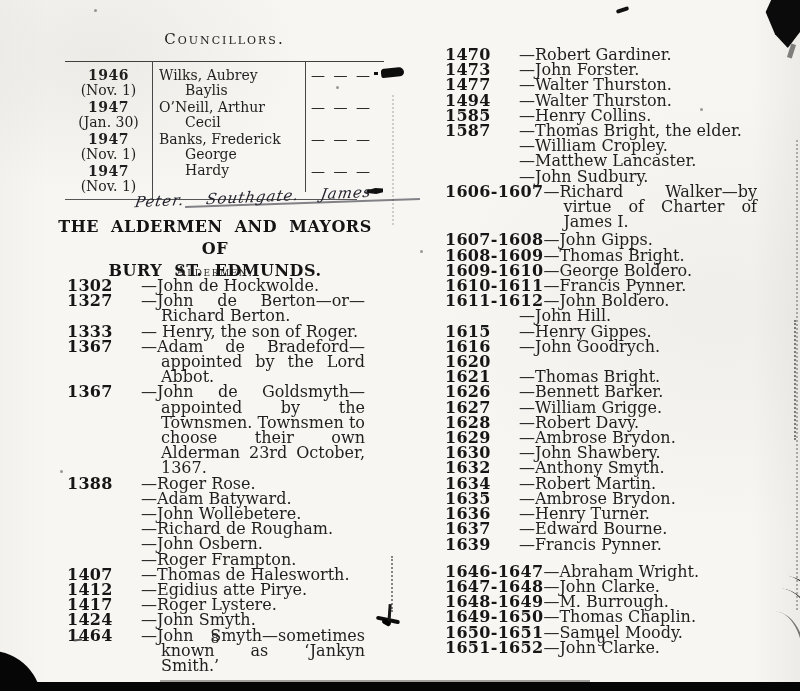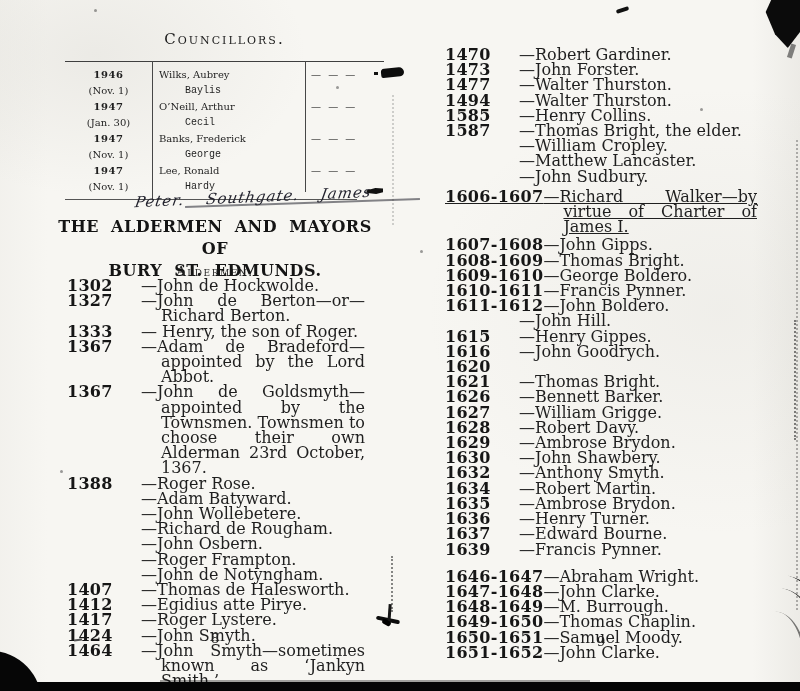--- a/index.html
+++ b/index.html
@@ -25,27 +25,27 @@
   }
   
   .ctable{position:absolute;top:31px;left:0;width:319px;height:139px;}
   .rule{position:absolute;background:#3f3f3f;height:1px;}
   .rule-top{top:0;left:0;width:319px;}
   .rule-bottom{bottom:0;left:0;width:292px;background:#555;}
   .vrule{position:absolute;width:1px;background:#474747;top:0;}
   .vrule-1{left:87px;height:139px;}
   .vrule-2{left:240px;height:131px;}
   .trows{position:absolute;top:6px;left:0;width:319px;}
-  .trow{display:flex;height:32px;font-size:10px;}
+  .trow{display:flex;height:32px;font-size:14px;}
   .tyear{width:87px;text-align:center;flex:none;}
   .tyear .y{line-height:16px;font-weight:700;letter-spacing:.5px;}
   .tyear .d{line-height:15px;}
   .tname{width:153px;flex:none;padding-left:7px;box-sizing:border-box;}
   .tname .n1{line-height:16px;}
-  .tname .n2{line-height:15px;padding-left:26px;font-family:Liberation Mono, monospace;}
+  .tname .n2{line-height:15px;padding-left:26px;}
   .tdash{flex:1;padding-left:6px;line-height:16px;letter-spacing:2px;color:#262626;white-space:nowrap;}
 
   
   .signature{
     position:absolute;top:156px;left:70px;width:330px;
     font-style:italic;font-size:15px;color:#23232e;
     letter-spacing:1px;word-spacing:16px;white-space:nowrap;
     transform:rotate(-2.5deg) skewX(-12deg);
   }
   .signature-stroke{
@@ -63,21 +63,21 @@
     font-variant:small-caps;font-size:13.5px;letter-spacing:1.5px;
   }
 
   
   .entries{position:absolute;top:248px;left:2px;width:298px;}
   .entry{display:flex;font-size:16px;line-height:15.2px;}
   .yr{flex:none;min-width:74px;font-weight:700;letter-spacing:.3px;color:#161616;}
   .tx{flex:1;text-align:justify;padding-left:20px;text-indent:-20px;}
   .page-left .tx{max-width:224px;}
   .page-right .sec{position:relative;}
-  .sec-walker{margin-top:5px;text-decoration:underline;}
+  .sec-walker{}
   .sec-stuart{margin-top:3px;}
   .sec-commonwealth{margin-top:12px;}
 
   .pagenum{position:absolute;left:0;width:300px;text-align:center;font-size:13.5px;color:#222;}
   .pagenum-left{top:600px;}
   .pagenum-right{top:586px;width:312px;}
 
   
   .art{position:absolute;}
   .smudge-tr{right:-4px;top:-8px;width:56px;height:54px;background:#0b0b0b;
@@ -163,21 +163,20 @@
             </div>
             <div class="tdash">— — —</div>
           </div>
 
           <div class="trow">
             <div class="tyear">
               <div class="y">1947</div>
               <div class="d">(Nov. 1)</div>
             </div>
             <div class="tname">
-              <div class="n1">Lee, Ronald</div>
               <div class="n2">Hardy</div>
             </div>
             <div class="tdash">— — —</div>
           </div>
         </div>
     </div>
 
     <div class="signature">Peter. Southgate. James</div>
     <div class="signature-stroke"></div>
 
@@ -238,24 +237,20 @@
         <div class="entry">
           <span class="yr"></span>
           <span class="tx">—John Osbern.</span>
         </div>
 
         <div class="entry">
           <span class="yr"></span>
           <span class="tx">—Roger Frampton.</span>
         </div>
 
-        <div class="entry">
-          <span class="yr"></span>
-          <span class="tx">—John de Notyngham.</span>
-        </div>
 
         <div class="entry">
           <span class="yr">1407</span>
           <span class="tx">—Thomas de Halesworth.</span>
         </div>
 
         <div class="entry">
           <span class="yr">1412</span>
           <span class="tx">—Egidius atte Pirye.</span>
         </div>

